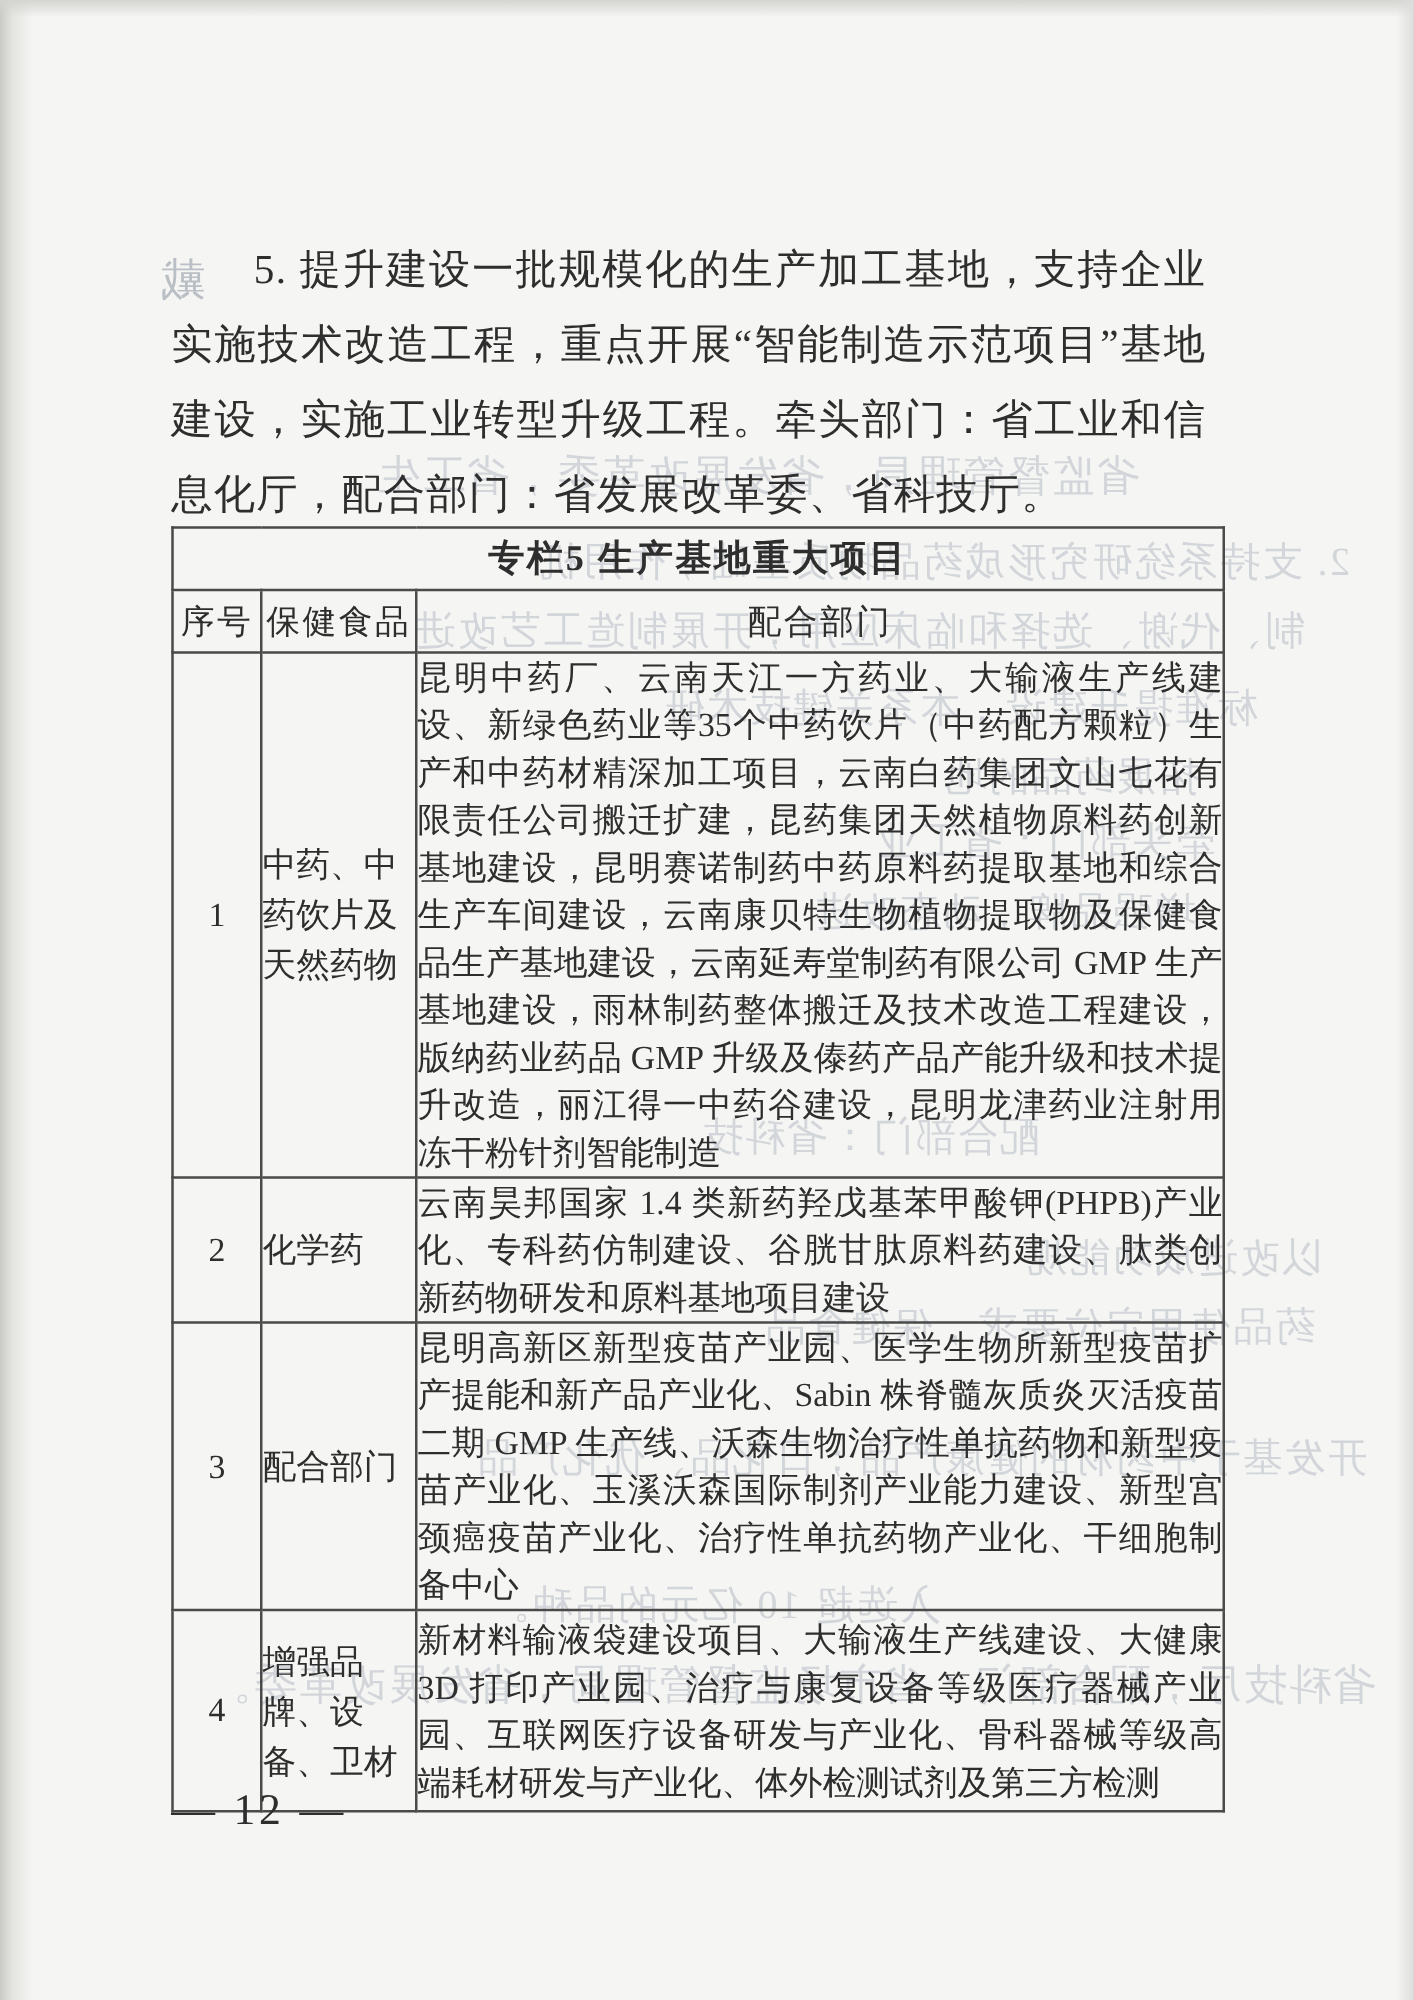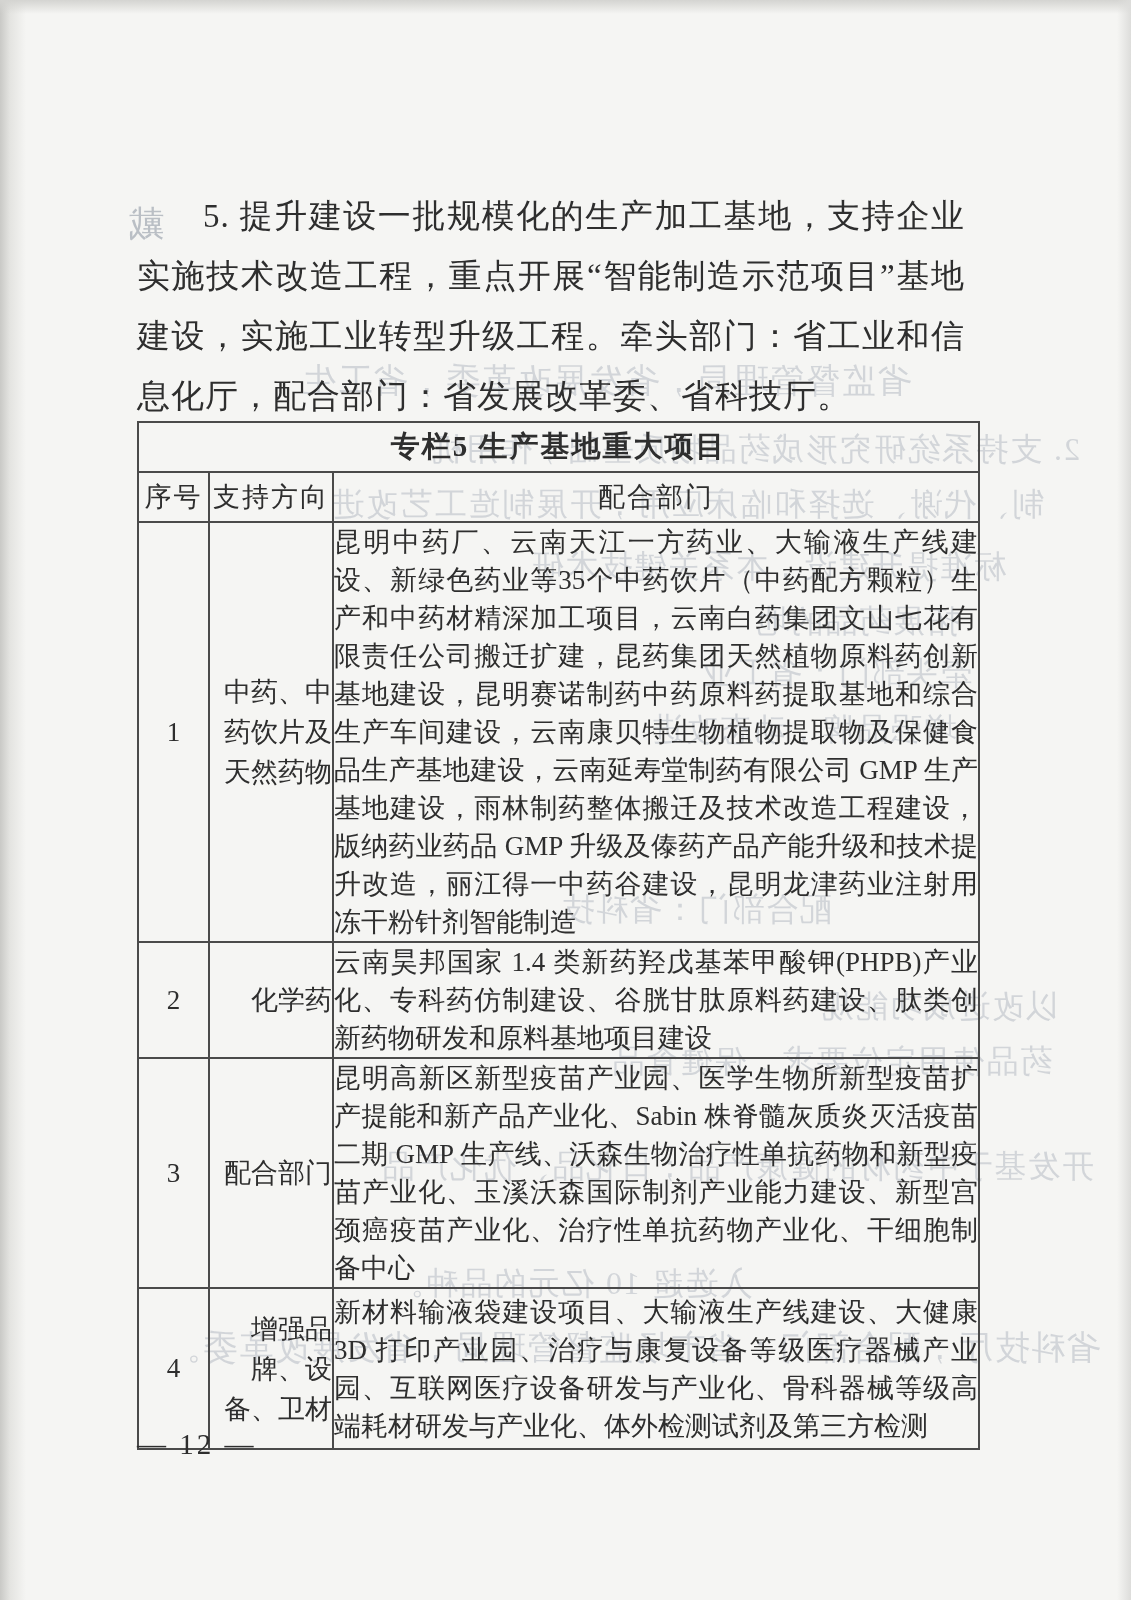--- a/index.html
+++ b/index.html
@@ -61,31 +61,31 @@
   }
   tr.title-row td{
     height:48px;
     text-align:center;
     font-weight:bold;
     font-size:29px;
     letter-spacing:2px;
   }
   tr.header-row th{height:48px;text-align:center;letter-spacing:2px;margin-top:39px;}
   td.c-no{text-align:center;}
-  td.c-dir{text-align:right;line-height:40px;padding:4px 8px;}
+  td.c-dir{text-align:left;line-height:40px;padding:4px 8px;}
   td.c-proj{
     text-align:justify;
     line-height:38px;
     padding:7px 12px 7px 10px;
     vertical-align:middle;
   }
   .footer{
     position:absolute;
     left:137px;top:1428px;
-    font-size:29px;
+    font-size:35px;
     letter-spacing:3px;
   }
 </style>
 </head>
 <body>
 
 <div class="page">
 
   <span class="bleed dark" style="left:126px;top:200px;font-size:36px;">戴</span>
   <span class="bleed" style="left:300px;top:358px;font-size:34px;">省监督管理局，省发展改革委，省工生</span>
@@ -109,21 +109,21 @@
       <col style="width:71px">
       <col style="width:124px">
       <col style="width:646px">
     </colgroup>
     <tbody>
       <tr class="title-row">
         <td colspan="3">专栏5 生产基地重大项目</td>
       </tr>
       <tr class="header-row">
         <th>序号</th>
-        <th>支持方向</th>
+        <th>保健食品</th>
         <th>配合部门</th>
       </tr>
       <tr style="height:347px;">
         <td class="c-no">1</td>
         <td class="c-dir">中药、中药饮片及天然药物</td>
         <td class="c-proj">昆明中药厂、云南天江一方药业、大输液生产线建设、新绿色药业等35个中药饮片（中药配方颗粒）生产和中药材精深加工项目，云南白药集团文山七花有限责任公司搬迁扩建，昆药集团天然植物原料药创新基地建设，昆明赛诺制药中药原料药提取基地和综合生产车间建设，云南康贝特生物植物提取物及保健食品生产基地建设，云南延寿堂制药有限公司 GMP 生产基地建设，雨林制药整体搬迁及技术改造工程建设，版纳药业药品 GMP 升级及傣药产品产能升级和技术提升改造，丽江得一中药谷建设，昆明龙津药业注射用冻干粉针剂智能制造</td>
       </tr>
       <tr style="height:111px;">
         <td class="c-no">2</td>
         <td class="c-dir">化学药</td>

